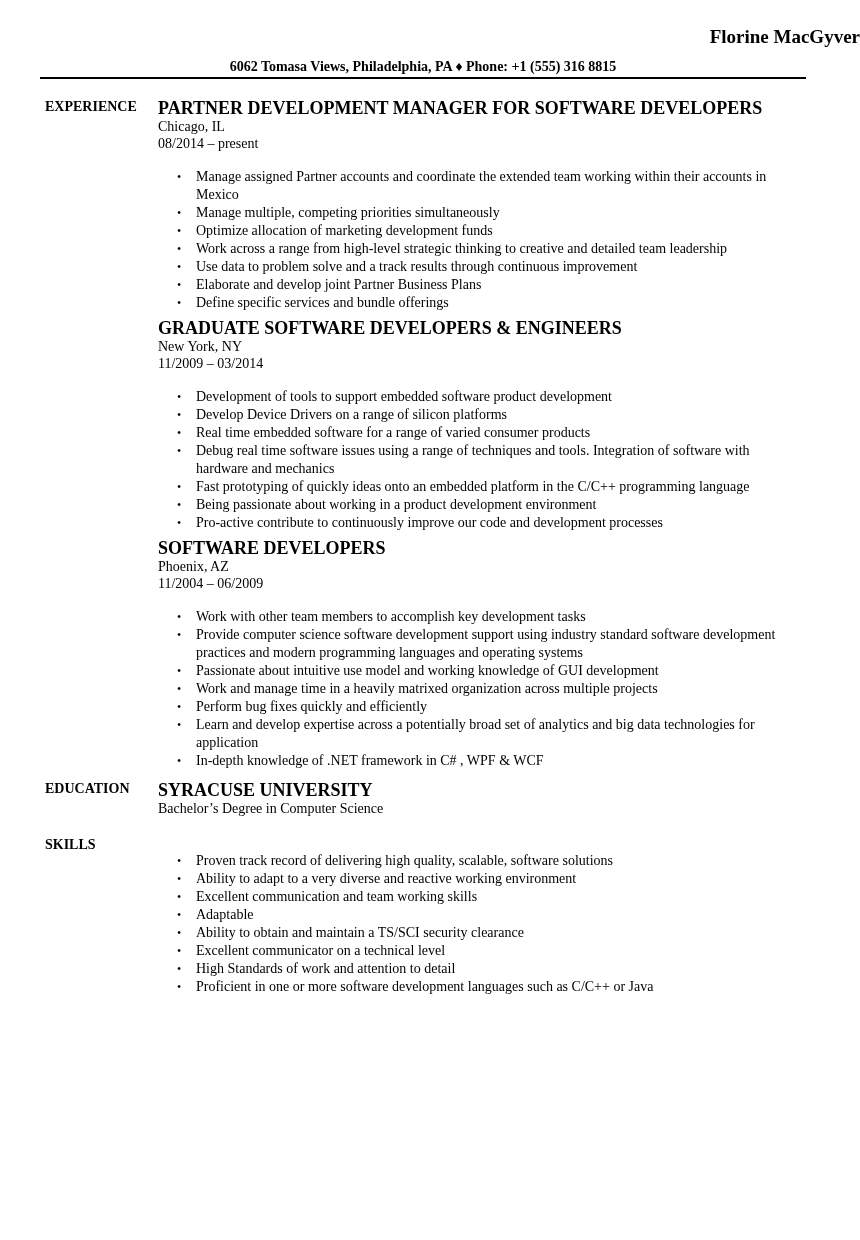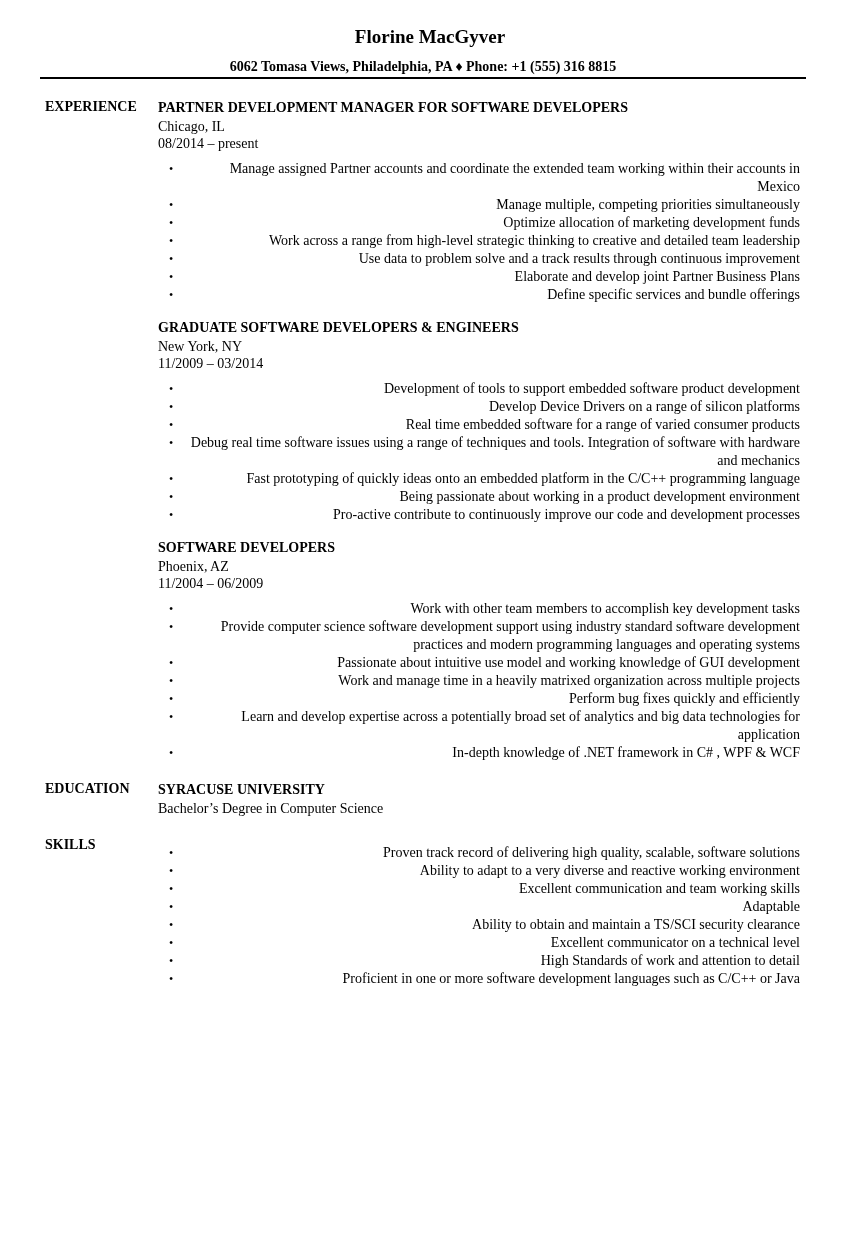--- a/index.html
+++ b/index.html
@@ -1,25 +1,25 @@
 <!DOCTYPE html>
 <html><head>
 <meta charset="utf-8">
 <style>
   html, body { margin:0; padding:0; background:#ffffff; }
   body { width:860px; height:1240px; position:relative; font-family:"Liberation Serif", serif; color:#000; overflow:hidden; }
-  .name { position:absolute; top:26px; left:0; width:860px; text-align:center; font-size:19px; font-weight:bold; }
+  .name { position:absolute; top:26px; left:0; width:860px; text-align:right; font-size:19px; font-weight:bold; }
   .contact { position:absolute; top:59px; left:0; width:846px; text-align:center; font-size:14px; font-weight:bold; }
   .rule { position:absolute; top:77px; left:40px; width:766px; height:2px; background:#000; }
   .section-label { position:absolute; left:45px; font-size:14px; font-weight:bold; }
   .content { position:absolute; left:158px; width:650px; font-size:14px; line-height:18px; }
-  .job-title { font-weight:bold; font-size:14px; line-height:18px; }
+  .job-title { font-weight:bold; font-size:18px; line-height:18px; }
   .loc { font-weight:normal; font-size:14px; line-height:18px; margin-top:1px; }
   .dates { font-size:14px; line-height:16px; }
-  ul { margin:8px; padding:0 0 0 22px; list-style:none;text-align:right; }
+  ul { margin:16px; padding:0 0 0 22px; list-style:none; }
   li { position:relative; font-size:14px; line-height:18px; }
   li::before { content:"\2022"; position:absolute; left:-19px; top:0; font-size:12px; }
 </style>
 </head>
 <body>
 
 <div class="name">Florine MacGyver</div>
 <div class="contact">6062 Tomasa Views, Philadelphia, PA ♦ Phone: +1 (555) 316 8815</div>
 <div class="rule"></div>
 

